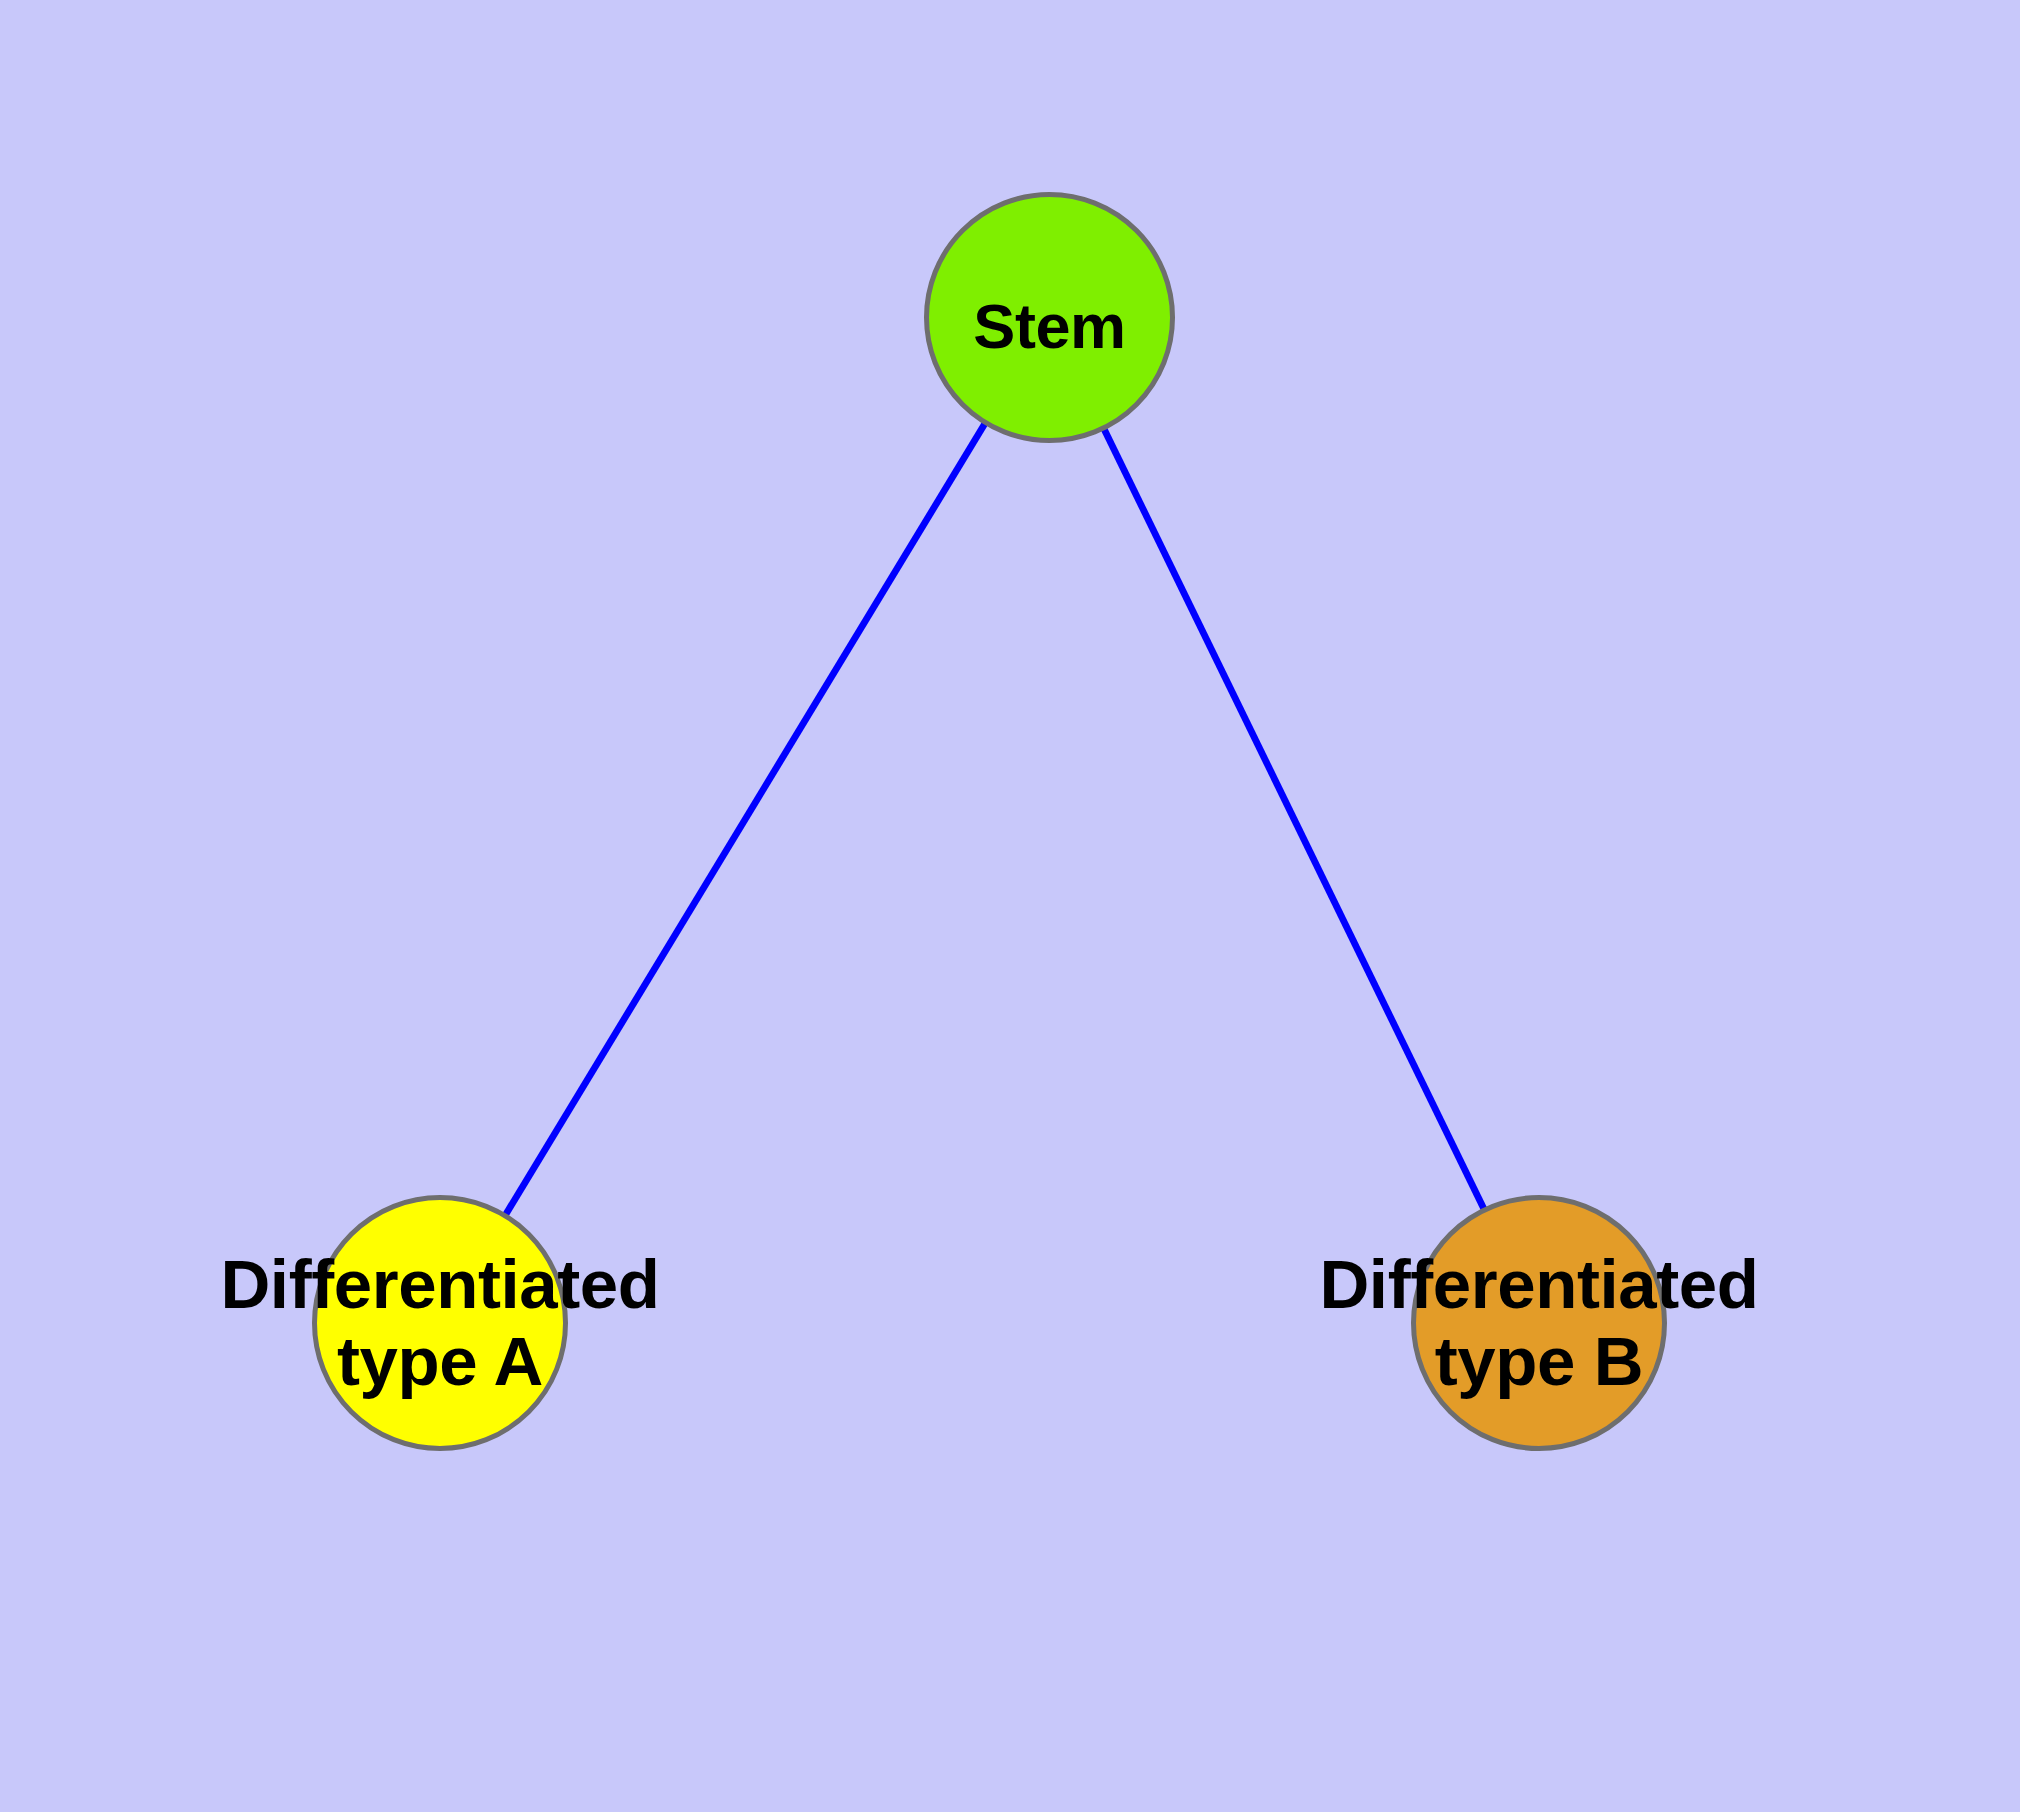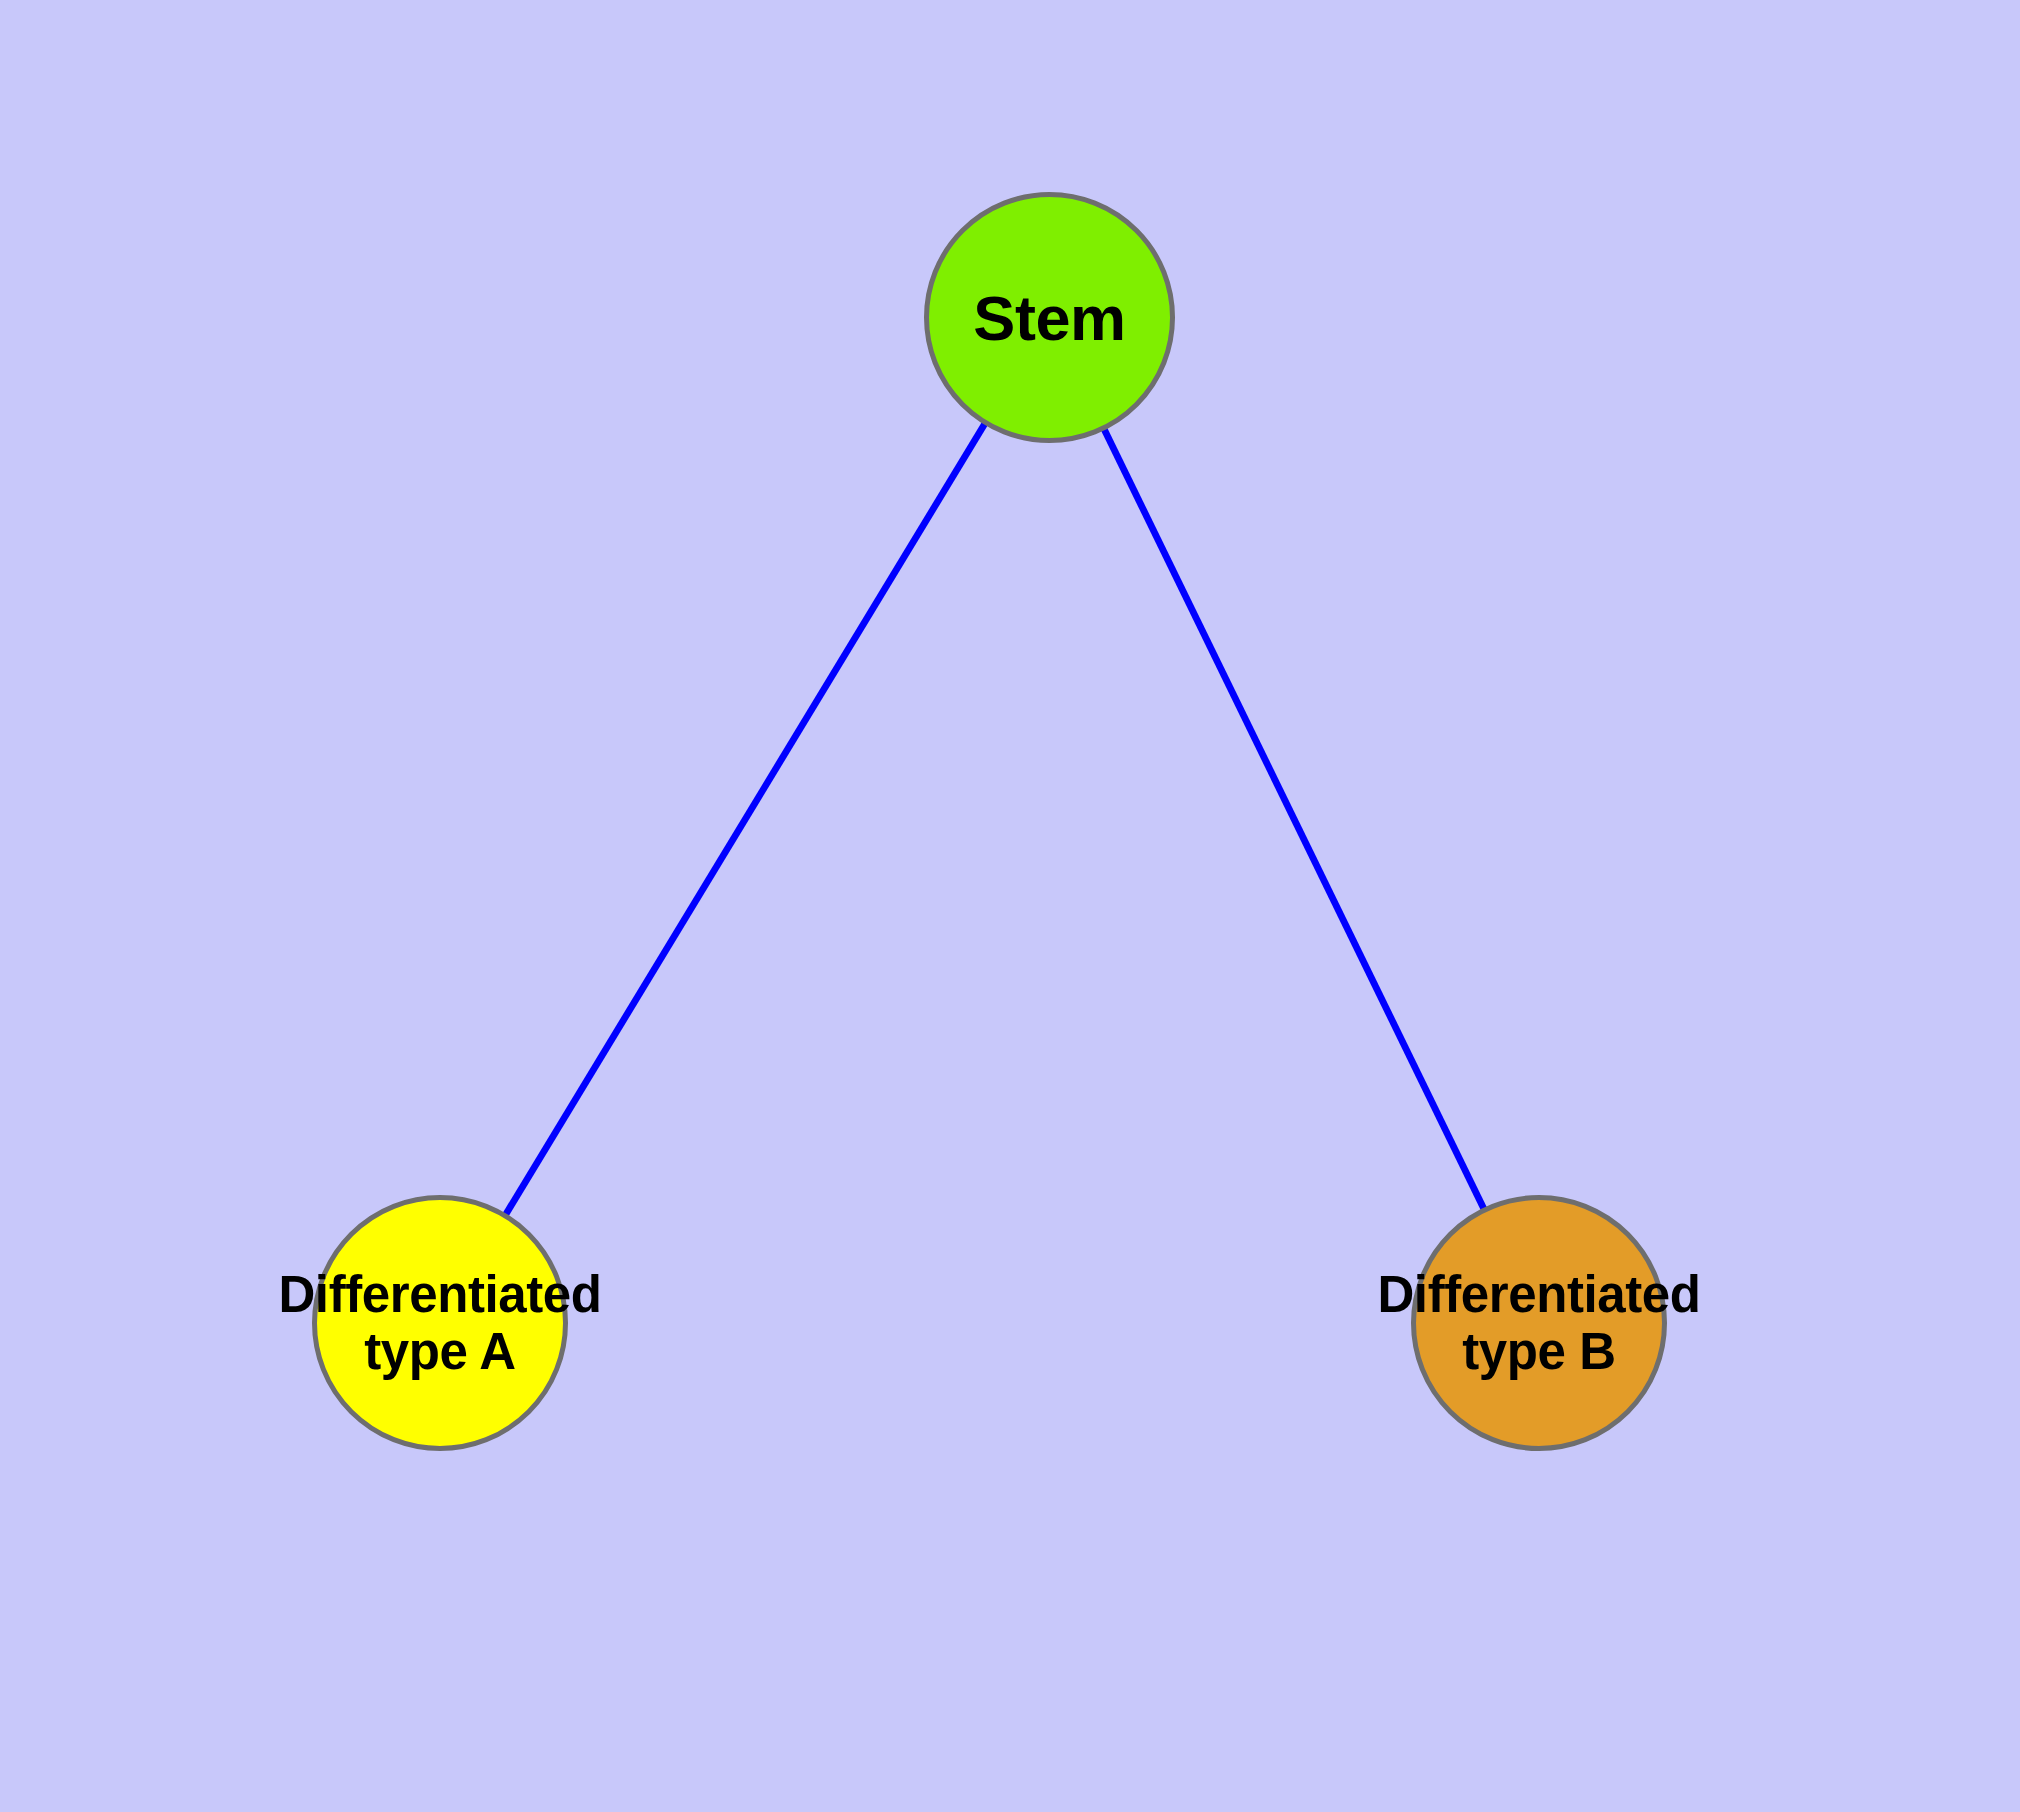--- a/index.html
+++ b/index.html
@@ -48,38 +48,38 @@
     letter-spacing: -0.4px;
     pointer-events: none;
   }
   #node-stem {
     left: 924px;
     top: 192px;
     width: 252px;
     height: 252px;
     background: #7FEF00;
   }
-  #node-stem .node-label { font-size: 63px; }
+  #node-stem .node-label { font-size: 63px; margin-top: 8px; }
 
   #node-diff-a {
     left: 312px;
     top: 1195px;
     width: 257px;
     height: 257px;
     background: #FFFF00;
   }
   #node-diff-b {
     left: 1411px;
     top: 1195px;
     width: 257px;
     height: 257px;
     background: #E39C28;
   }
   #node-diff-a .node-label,
-  #node-diff-b .node-label { font-size: 51px; }
+  #node-diff-b .node-label { font-size: 69px; }
 </style>
 </head>
 <body>
 
 <div id="canvas" style="width: 2021px; height: 1812px;">
 
   <div id="graph-bg" style="background: rgb(200, 200, 250);"></div>
 
   <svg id="edge-layer" viewBox="0 0 2384 2138" preserveAspectRatio="none" aria-hidden="true">
     <line id="edge-stem-a" x1="1162.3582623267332" y1="498.87724981664473" x2="596.1960199542243" y2="1433.5567792967117" stroke-linecap="butt" stroke="#0000FF" stroke-width="8"></line>

